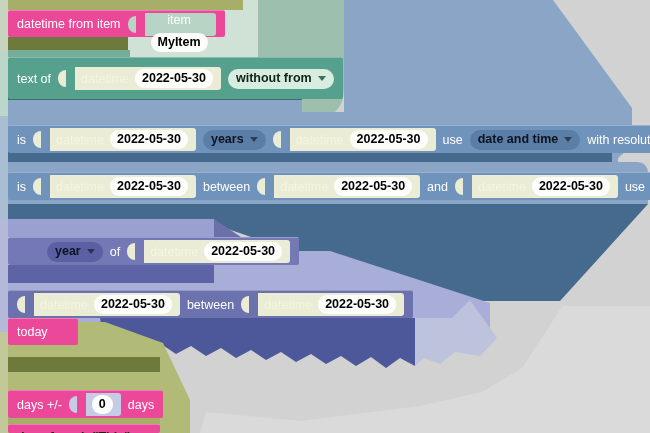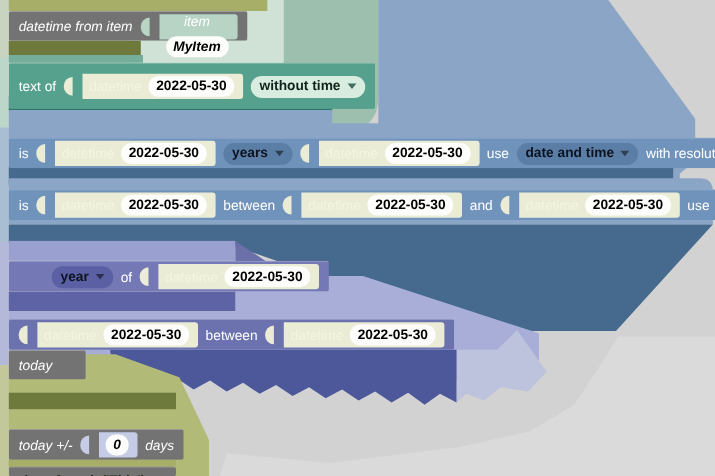--- a/index.html
+++ b/index.html
@@ -21,21 +21,21 @@
     border-radius: 2px;
     border-top: 1px solid rgba(255,255,255,.28);
     color: #fff;
     font-size: 12.5px;
     white-space: nowrap;
     z-index: 2;
   }
   .lbl { color: #fff; }
 
   
-  .olive  { background: #737373; font-style: italic; }
+  .olive  { background: #ec4899; }
   .teal   { background: #55a18d; }
   .blue   { background: #7093bb; }
   .purple1{ background: #7478b4; }
   .purple2{ background: #6b72ae; }
 
   
   .nest {
     display: inline-flex;
     align-items: center;
     gap: 6px;
@@ -144,21 +144,21 @@
 </div>
 
 <div class="block teal" id="b2" style="left:8px; top:57px; height:42px;">
   <span class="lbl">text of</span>
   <span class="tab cream"></span>
   <span class="nest cream">
     <span class="pale">datetime</span>
     <span class="field">2022-05-30</span>
   </span>
   <span class="dd dd-mint">
-    <span>without time</span>
+    <span>without from</span>
     <span class="arrow"></span>
   </span>
 </div>
 
 <div class="block blue" id="b3" style="left:8px; top:125px;">
   <span class="lbl">is</span>
   <span class="tab cream"></span>
   <span class="nest cream">
     <span class="pale">datetime</span>
     <span class="field">2022-05-30</span>
@@ -229,21 +229,21 @@
     <span class="pale">datetime</span>
     <span class="field">2022-05-30</span>
   </span>
 </div>
 
 <div class="block olive" id="b7" style="left:8px; top:318px; width:70px; height:27px;">
   <span class="lbl">today</span>
 </div>
 
 <div class="block olive" id="b8" style="left:8px; top:390px;">
-  <span class="lbl">today +/-</span>
+  <span class="lbl">days +/-</span>
   <span class="tab lilanb"></span>
   <span class="nest lilanb">
     <span class="field" style="min-width:20px;text-align:center;">0</span>
   </span>
   <span class="lbl">days</span>
 </div>
 
 <div class="block olive" id="b9" style="left:8px; width:152px;">
   <span class="lbl">day of week ('This')</span>
 </div>

